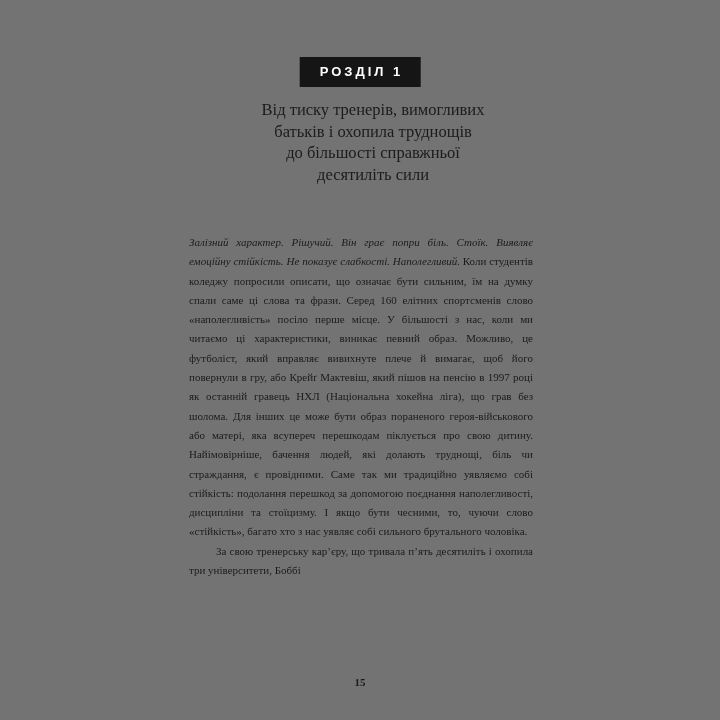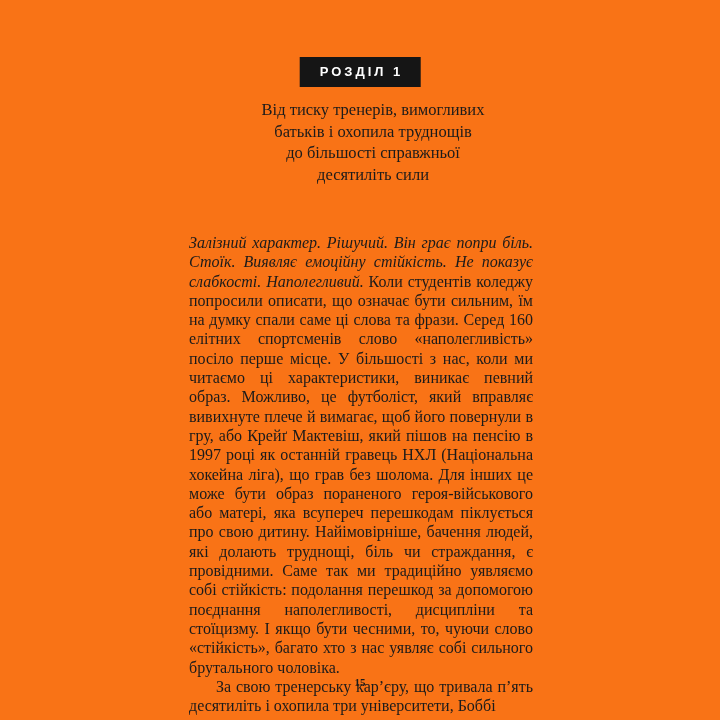--- a/index.html
+++ b/index.html
@@ -4,21 +4,21 @@
 <style>
   html, body {
     margin: 0;
     padding: 0;
     background: #ffffff;
   }
   .page {
     position: relative;
     width: 720px;
     height: 720px;
-    background: #f97316;
+    background: #737373;
     color: #1b1b1b;
     overflow: hidden;
     font-family: "Liberation Serif", serif;
   }
   .chapter-badge {
     position: absolute;
     top: 57px;
     left: 50%;
     transform: translateX(-50%);
     background: #151515;
@@ -38,21 +38,21 @@
     text-align: center;
     font-size: 16.5px;
     line-height: 21.5px;
     color: #1b1b1b;
   }
   .body-text {
     position: absolute;
     top: 233px;
     left: 189px;
     width: 344px;
-    font-size: 16px;
+    font-size: 11px;
     line-height: 19.3px;
     text-align: justify;
     color: #1b1b1b;
   }
   .para {
     margin: 0;
     padding: 0;
   }
   .para.indent {
     text-indent: 27px;

